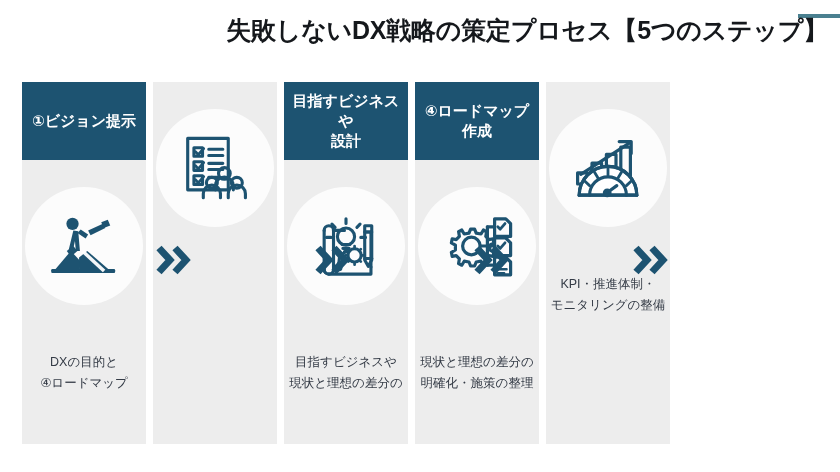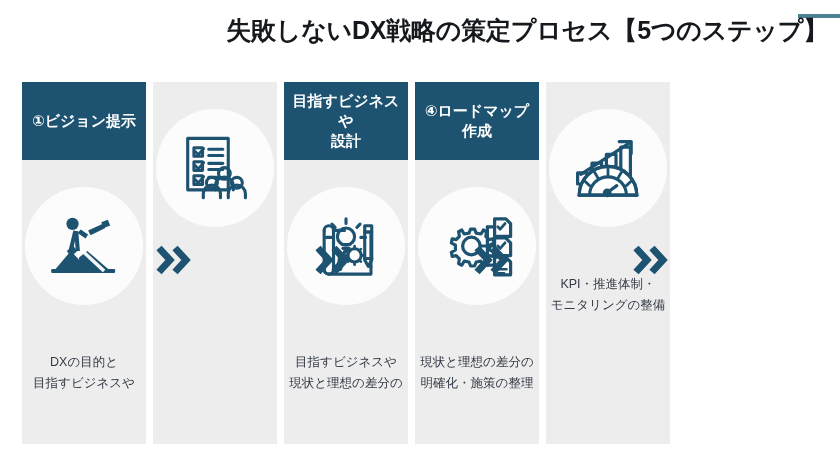--- a/index.html
+++ b/index.html
@@ -160,21 +160,21 @@
                 <path d="M29 56 l8 -6 5 6 -8 7 z"></path>
                 <path d="M12 82 l22 -26 12 13 -2 13 z"></path>
                 <path d="M44 64 l10 -8 30 26 -40 0 z"></path>
                 <rect x="10" y="78" width="78" height="5" rx="1.5"></rect>
                 <path d="M47 58 l3 -3 26 24 -3 3 z" fill="#ffffff" opacity="0.95"></path>
               </g>
             </svg>
           </span>
         </div>
         <div class="step-caption">DXの目的と
-目指すビジネスや</div>
+④ロードマップ</div>
       </div>
     </div>
 
     <div class="step-gap"></div>
 
     <div class="step-col">
       <div class="step-body">
         <div class="icon-circle">
           <span>
             <svg width="78" height="78" viewBox="0 0 100 100" fill="none" stroke="#1d5371" stroke-width="4" stroke-linecap="round" stroke-linejoin="round">

